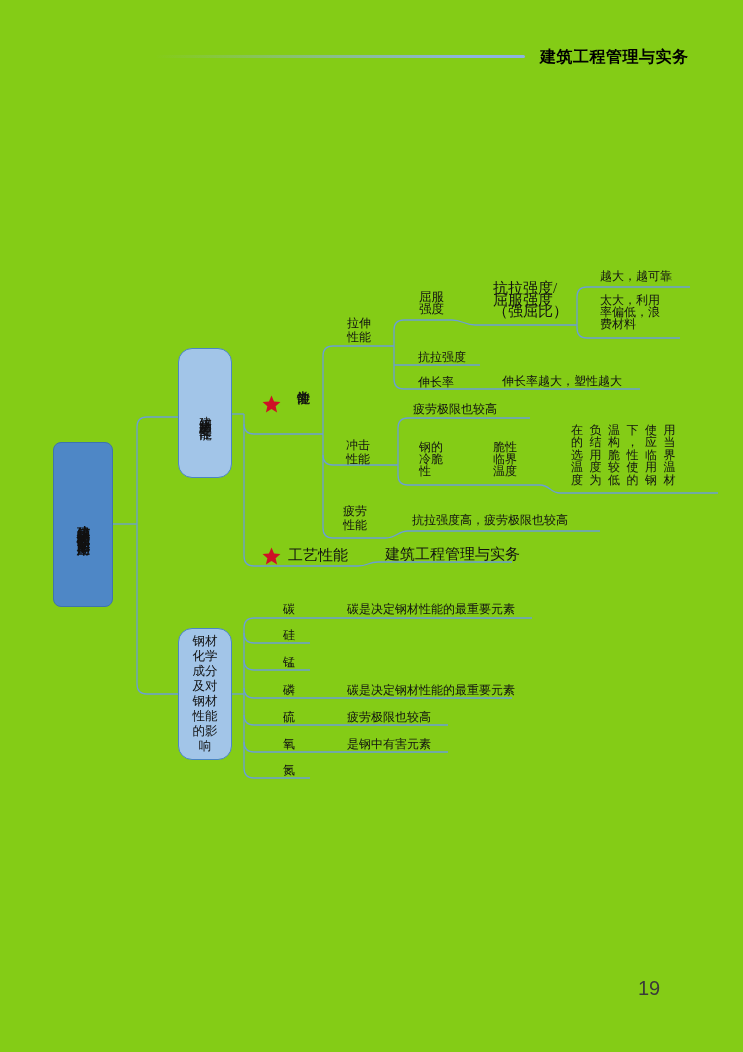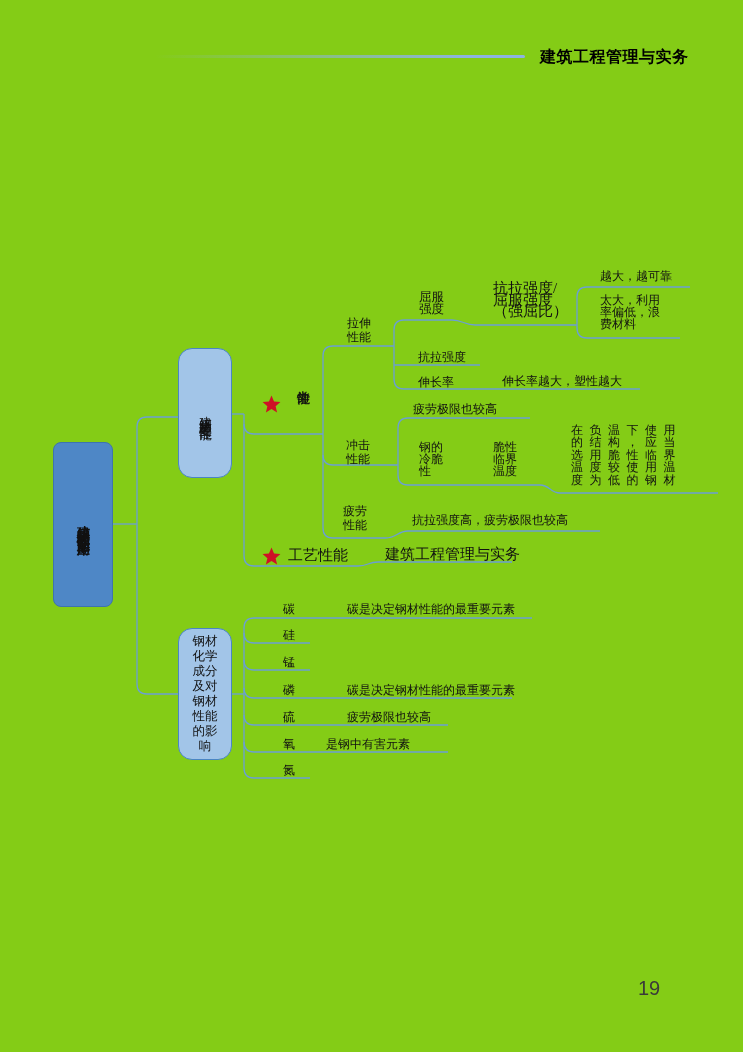--- a/index.html
+++ b/index.html
@@ -167,18 +167,18 @@
 
   <span class="lbl fs13" style="left:283px;top:656px;">锰</span>
 
   <span class="lbl fs13" style="left:283px;top:684px;">磷</span>
   <span class="lbl fs13" style="left:347px;top:684px;">碳是决定钢材性能的最重要元素</span>
 
   <span class="lbl fs13" style="left:283px;top:711px;">硫</span>
   <span class="lbl fs13" style="left:347px;top:711px;">疲劳极限也较高</span>
 
   <span class="lbl fs13" style="left:283px;top:738px;">氧</span>
-  <span class="lbl fs13" style="left:326px;top:738px;text-align:center;">是钢中有害元素</span>
+  <span class="lbl fs13" style="left:347px;top:738px;text-align:center;">是钢中有害元素</span>
 
   <span class="lbl fs13" style="left:283px;top:764px;">氮</span>
 
   <div class="pagenum">19</div>
 </div>
 
 </body></html>

